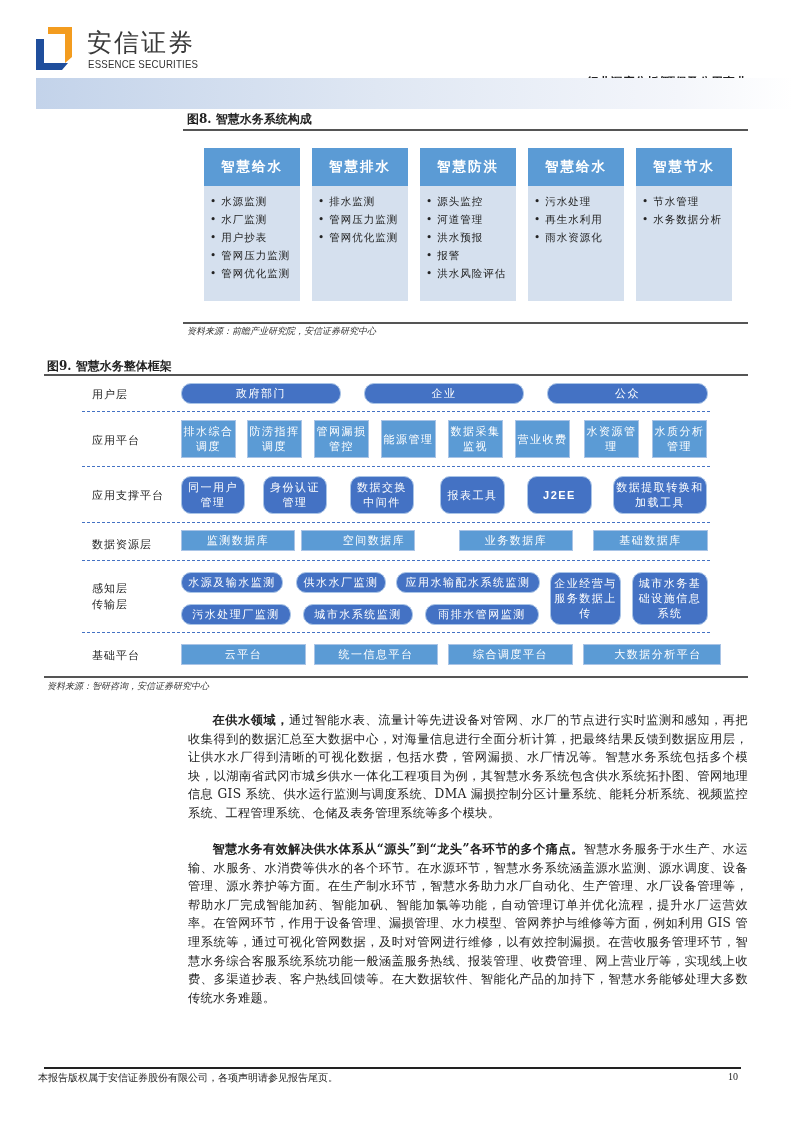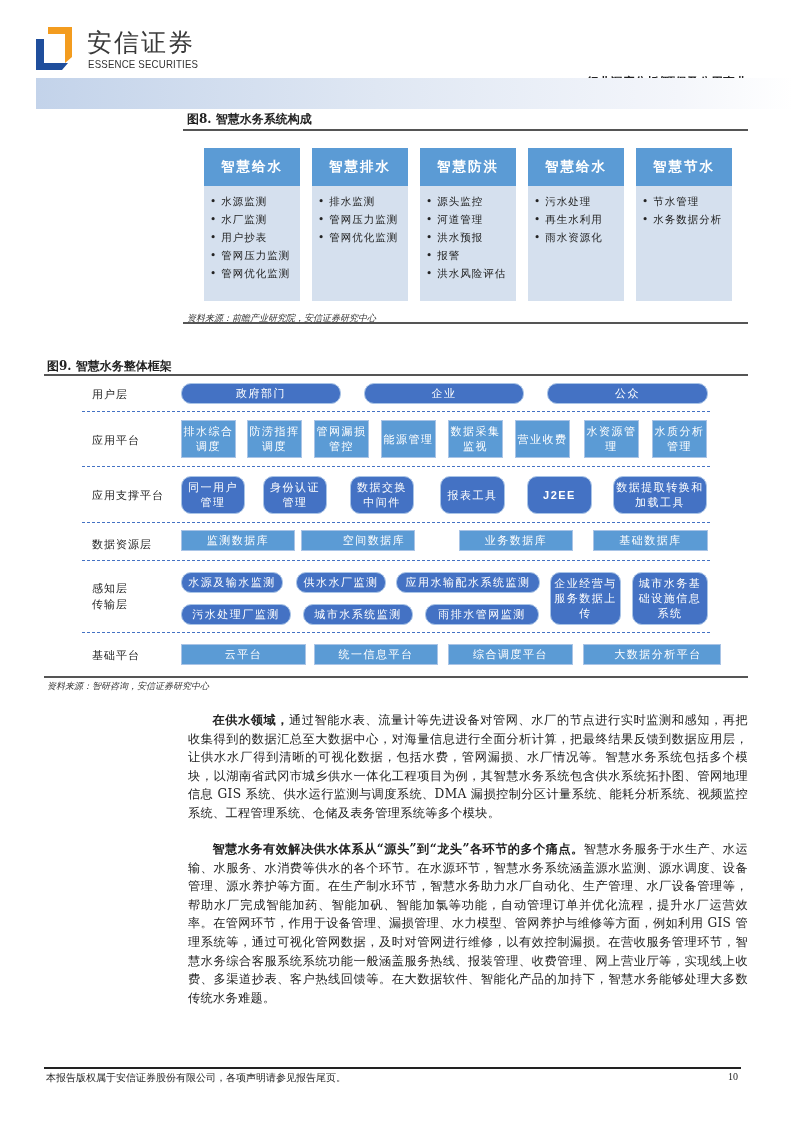--- a/index.html
+++ b/index.html
@@ -24,40 +24,40 @@
   .fig8-title { left: 187px; top: 111px; }
   .fig8-rule { left: 183px; top: 129px; width: 565px; height: 1.5px; background: #555; }
   .fig8-cols { left: 204px; top: 148px; display: flex; gap: 12px; }
   .f8-col { width: 96px; height: 153px; background: #d5e0ee; }
   .f8-head { height: 38px; background: #5b9bd5; color: #fff; font-size: 13.5px; font-weight: bold; display: flex; align-items: center; justify-content: center; letter-spacing: 2px; }
   .f8-list { list-style: none; padding: 6px 0 0 6px; }
   .f8-list li { font-size: 10.5px; line-height: 18px; color: #222; letter-spacing: 1px; white-space: nowrap; }
   .f8-list li::before { content: "•"; margin-right: 4px; }
   .fig8-bottom-rule { left: 183px; top: 322px; width: 565px; height: 1.5px; background: #555; }
   .source { font-size: 9px; font-style: italic; color: #333; }
-  .fig8-source { left: 187px; top: 312px; font-style: italic; }
+  .fig8-source { left: 187px; top: 325px; font-style: italic; }
 
   
   .fig9-title { left: 47px; top: 358px; }
   .fig9-rule { left: 44px; top: 374px; width: 704px; height: 1.5px; background: #555; }
   .dash { position: absolute; left: 82px; width: 628px; border-top: 1px dashed #4472c4; height: 0; }
   .layer-label { position: absolute; left: 92px; font-size: 11px; color: #222; letter-spacing: 1px; }
   .box { position: absolute; color: #fff; font-size: 11px; display: flex; align-items: center; justify-content: center; text-align: center; line-height: 15px; letter-spacing: 1.5px; border: 1px solid #a9c4e6; }
   .dk { background: #4472c4; border-radius: 10px; }
   .lt { background: #5b9bd5; }
   .fig9-bottom-rule { left: 44px; top: 676px; width: 704px; height: 1.5px; background: #555; }
   .fig9-source { left: 47px; top: 680px; }
 
   
   .para { position: absolute; left: 188px; width: 560px; font-size: 12.2px; line-height: 18.6px; color: #222; text-align: justify; text-indent: 2em; letter-spacing: 0.3px; }
   .para b { font-weight: bold; }
 
   
   .footer-rule { left: 44px; top: 1067px; width: 697px; height: 1.5px; background: #222; }
-  .footer-text { left: 46px; top: 1071px; font-size: 10px; color: #222; }
+  .footer-text { left: 38px; top: 1071px; font-size: 10px; color: #222; }
   .page-num { left: 728px; top: 1071px; font-size: 10px; font-family: Liberation Serif, serif; color: #222; }
 </style>
 </head>
 <body>
 
 <div class="abs logo-mark">
   <svg width="36" height="43" viewBox="0 0 36 43">
     <polygon points="0,12 0,43 26,43 32,36 8,36 8,12" fill="#1f4e9c"></polygon>
     <polygon points="12,0 36,0 36,30 29,36 29,7 12,7" fill="#f39c1f"></polygon>
   </svg>

